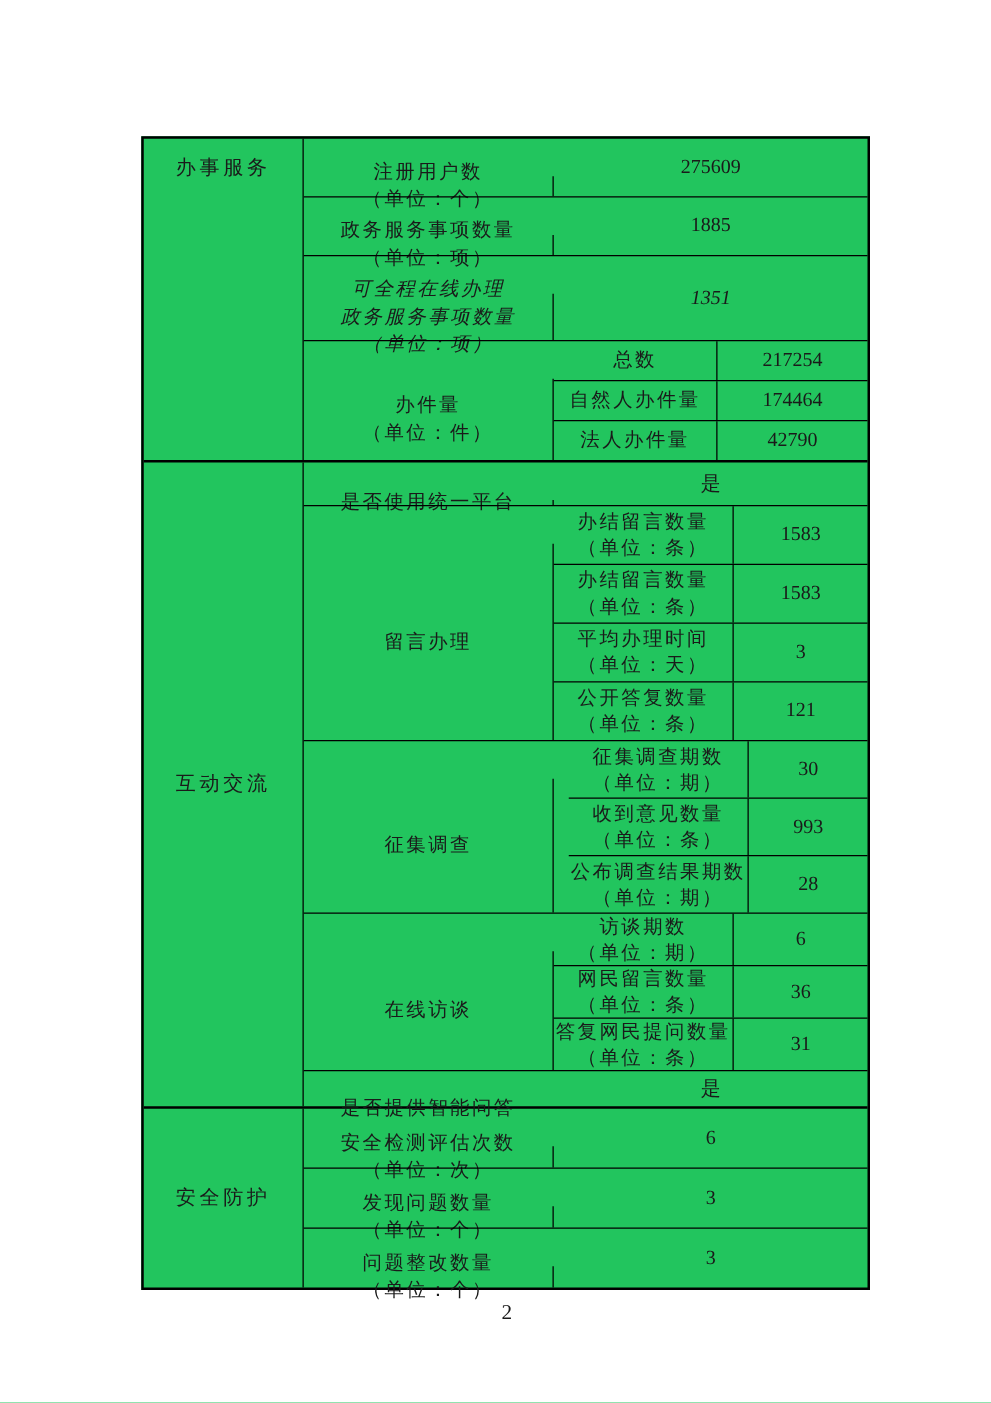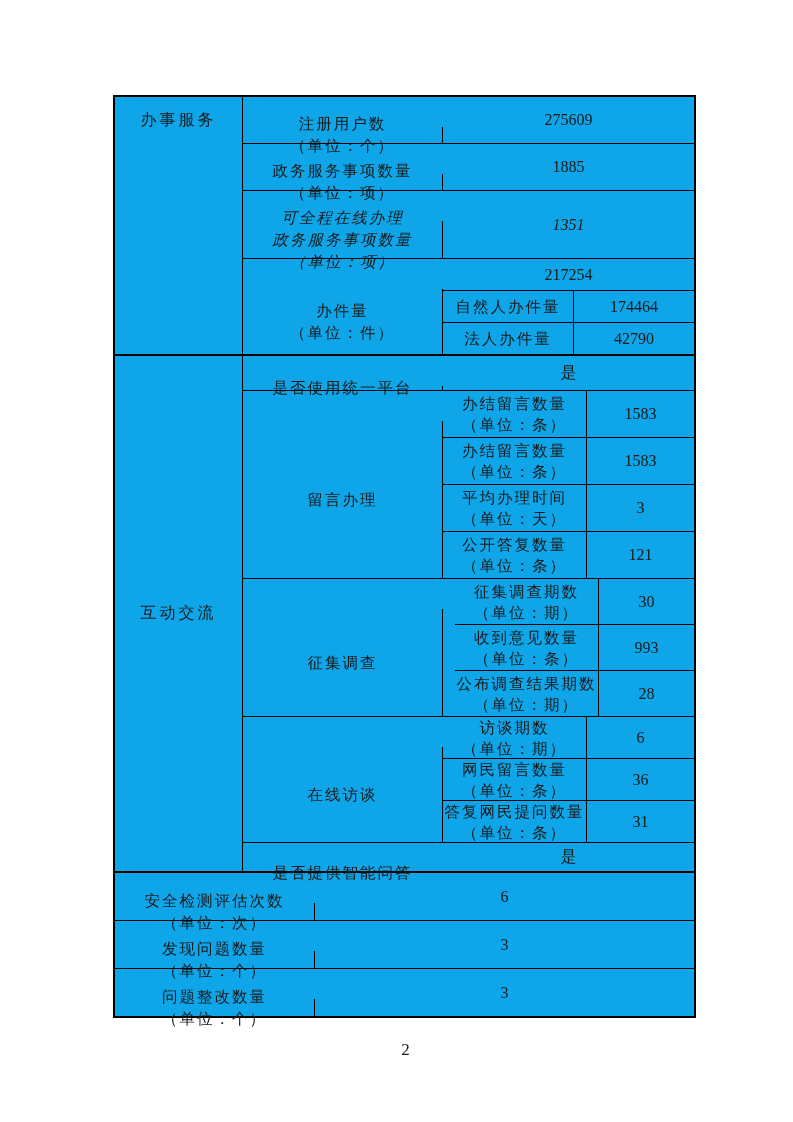--- a/index.html
+++ b/index.html
@@ -5,23 +5,23 @@
   html, body { margin:0; padding:0; }
   body {
     width:793px; height:1122px;
     background:#ffffff;
     font-family:"Liberation Serif","DejaVu Serif",serif;
     color:#1a1a1a;
     position:relative;
     overflow:hidden;
   }
   .doc-table {
-    position:absolute; left:113px; top:95px; width:583px;
+    position:absolute; left:113px; top:109px; width:583px;
     border:2px solid #000; box-sizing:border-box;
-    background:#0ea5e9;
+    background:#22c55e;
   }
   .section { display:flex; }
   .section + .section { border-top:2px solid #000; }
   .cat-cell {
     flex:0 0 128px; box-sizing:border-box;
     border-right:1px solid #000;
     display:flex; justify-content:center;
     font-size:16px; letter-spacing:3px;
   }
   .cat-top    { align-items:flex-start; padding-top:13px; }
@@ -94,20 +94,23 @@
         <div class="item-value">1351</div>
       </div>
 
       <div class="item-row">
         <div class="item-label">
           <div>办件量</div>
           <div>（单位：件）</div>
         </div>
         <div class="subrows">
           <div class="sub-row h31">
+            <div class="sub-label">
+              <div>总数</div>
+            </div>
             <div class="sub-value">217254</div>
           </div>
           <div class="sub-row h31">
             <div class="sub-label">
               <div>自然人办件量</div>
             </div>
             <div class="sub-value">174464</div>
           </div>
           <div class="sub-row h31">
             <div class="sub-label">
@@ -230,20 +233,21 @@
         <div class="item-label">
           <div>是否提供智能问答</div>
         </div>
         <div class="item-value">是</div>
       </div>
 
     </div>
   </div>
 
   <div class="section sec3">
+    <div class="cat-cell cat-middle">安全防护</div>
     <div class="sec-body">
 
       <div class="item-row h47">
         <div class="item-label">
           <div>安全检测评估次数</div>
           <div>（单位：次）</div>
         </div>
         <div class="item-value">6</div>
       </div>
 

